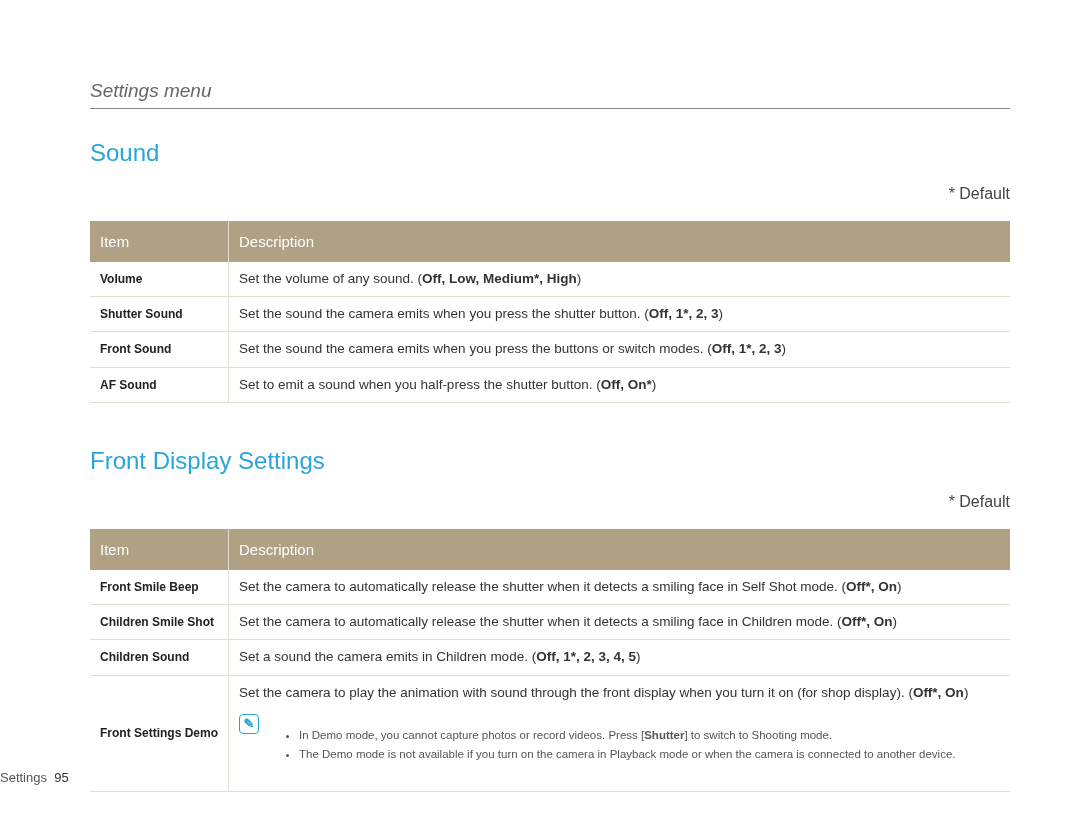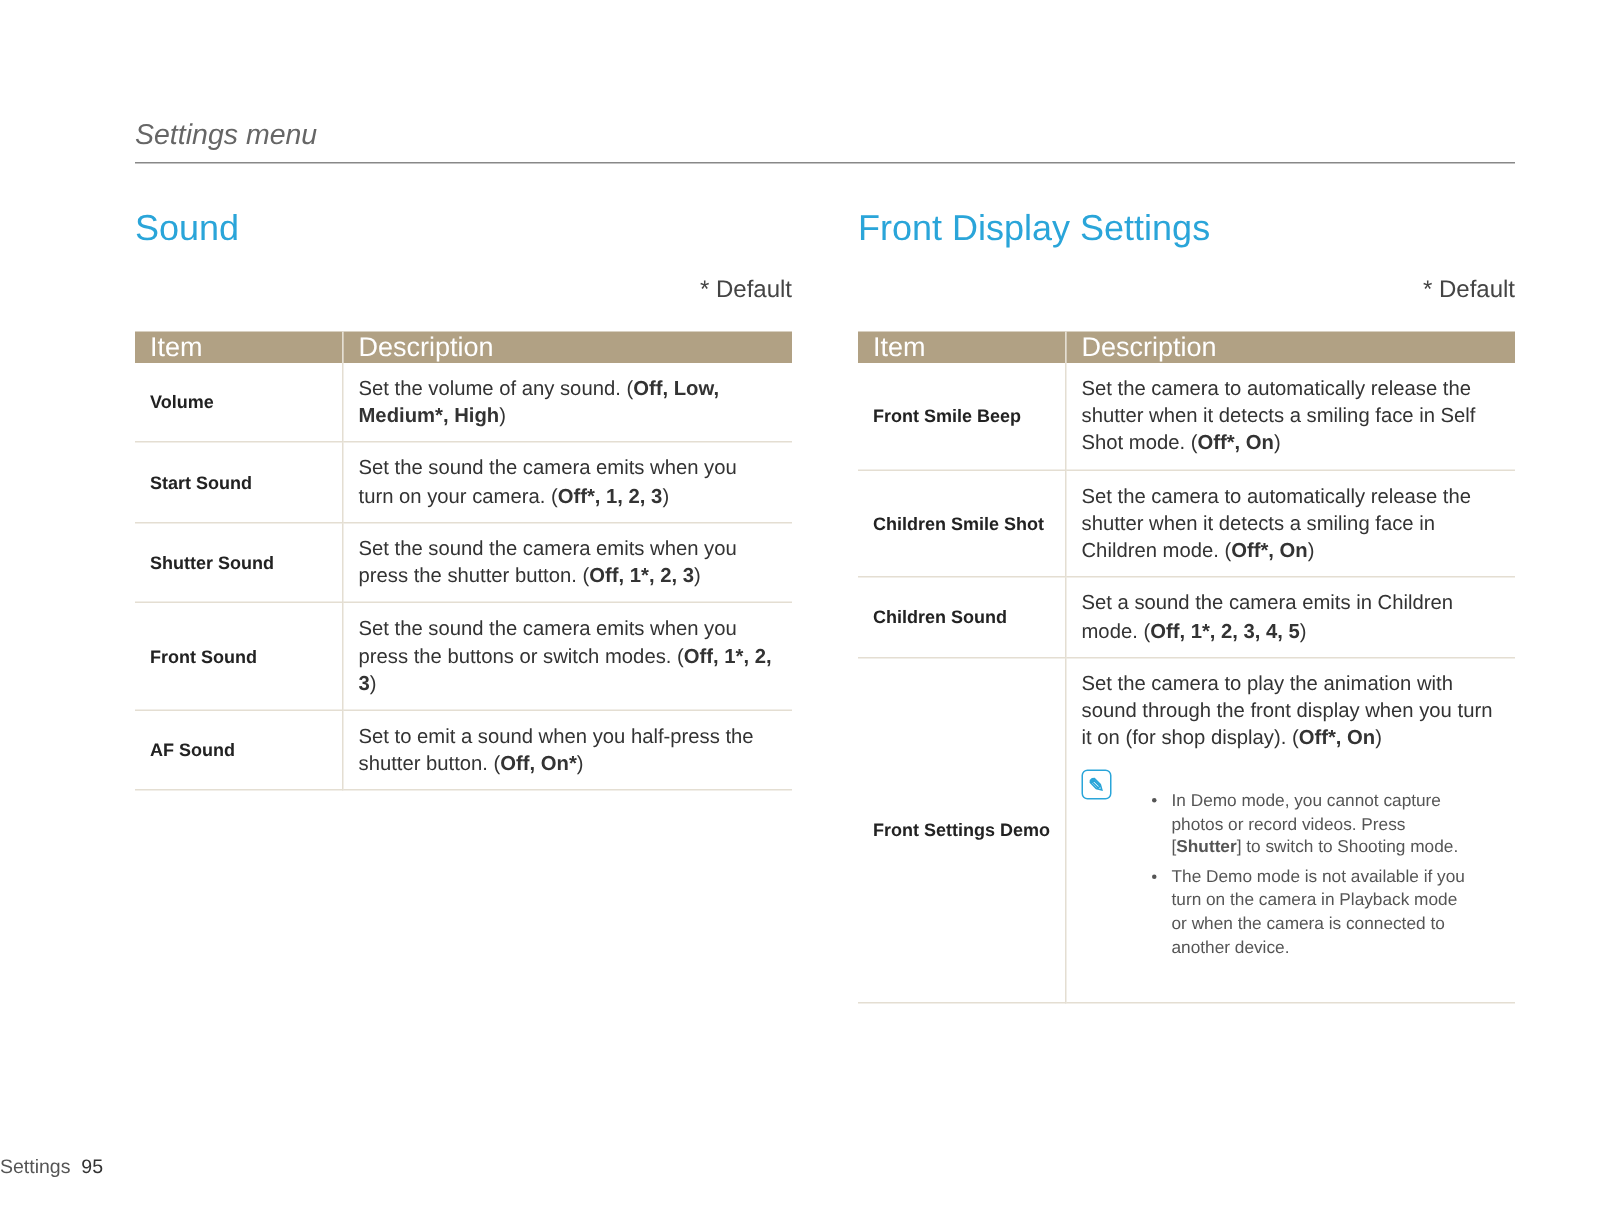--- a/index.html
+++ b/index.html
@@ -24,20 +24,21 @@
     font-weight: 400;
     padding-bottom: 6px;
     border-bottom: 1px solid #888;
     margin-bottom: 30px;
     width: 920px;
   }
   .columns {
     display: flex;
     gap: 44px;
     width: 920px;
+    flex-direction: column;
   }
   .col {
     flex: 1 1 0;
     min-width: 0;
   }
   .heading {
     color: #2aa5d9;
     font-size: 24px;
     font-weight: 400;
     margin: 0 0 18px 0;
@@ -51,22 +52,22 @@
   table.settings {
     width: 100%;
     border-collapse: collapse;
     font-size: 13.5px;
   }
   table.settings thead th {
     background: #b1a184;
     color: #fff;
     font-weight: 400;
     text-align: left;
-    padding: 0 10px;
-    font-size: 18px;
+    padding: 12px 10px;
+    font-size: 15px;
   }
   table.settings thead th:first-child {
     width: 118px;
     border-right: 1px solid #e4ded2;
   }
   table.settings tbody td {
     padding: 8px 10px;
     vertical-align: top;
     border-bottom: 1px solid #e4ded2;
     color: #333;
@@ -144,24 +145,20 @@
             <th>Item</th>
             <th>Description</th>
           </tr>
         </thead>
         <tbody>
           <tr>
             <td class="item-name">Volume</td>
             <td class="desc"><span>Set the volume of any sound. (</span><b>Off, Low, Medium*, High</b><span>)</span></td>
           </tr>
           <tr>
-            <td class="item-name">Start Sound</td>
-            <td class="desc"><span>Set the sound the camera emits when you turn on your camera. (</span><b>Off*, 1, 2, 3</b><span>)</span></td>
-          </tr>
-          <tr>
             <td class="item-name">Shutter Sound</td>
             <td class="desc"><span>Set the sound the camera emits when you press the shutter button. (</span><b>Off, 1*, 2, 3</b><span>)</span></td>
           </tr>
           <tr>
             <td class="item-name">Front Sound</td>
             <td class="desc"><span>Set the sound the camera emits when you press the buttons or switch modes. (</span><b>Off, 1*, 2, 3</b><span>)</span></td>
           </tr>
           <tr>
             <td class="item-name">AF Sound</td>
             <td class="desc"><span>Set to emit a sound when you half-press the shutter button. (</span><b>Off, On*</b><span>)</span></td>

